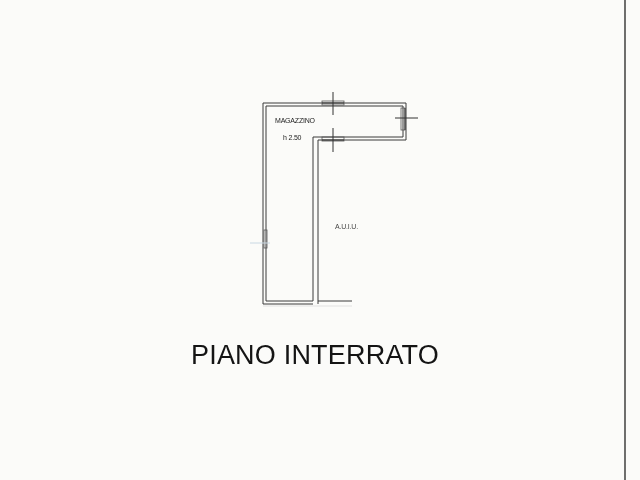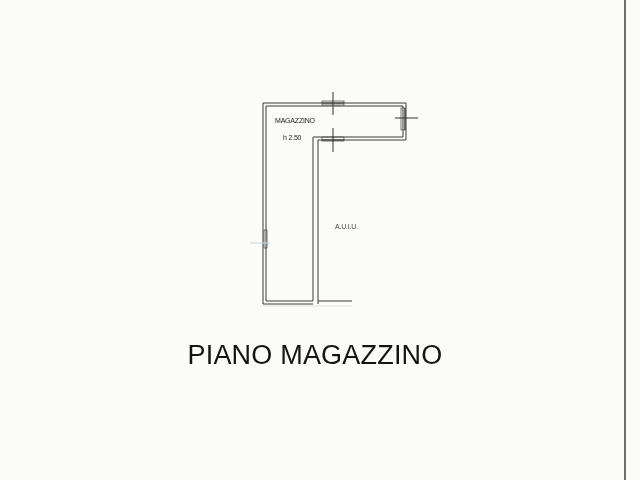--- a/index.html
+++ b/index.html
@@ -63,13 +63,13 @@
   </g>
 
   <line x1="250" y1="243" x2="270" y2="243" stroke="#c9d8e3" stroke-width="1"></line>
   <line x1="263" y1="306" x2="352" y2="306" stroke="#dcdcdc" stroke-width="0.8"></line>
 </svg>
 
 <div class="room-label" style="left:275px; top:117px; font-size:7px;">MAGAZZINO</div>
 <div class="room-label" style="left:283px; top:134px; font-size:7px;">h 2.50</div>
 <div class="room-label" style="left:335px; top:223px; font-size:7px; color:#444;">A.U.I.U.</div>
 
-<div id="title">PIANO MAGAZZINO</div>
+<div id="title">PIANO INTERRATO</div>
 
 </body></html>

